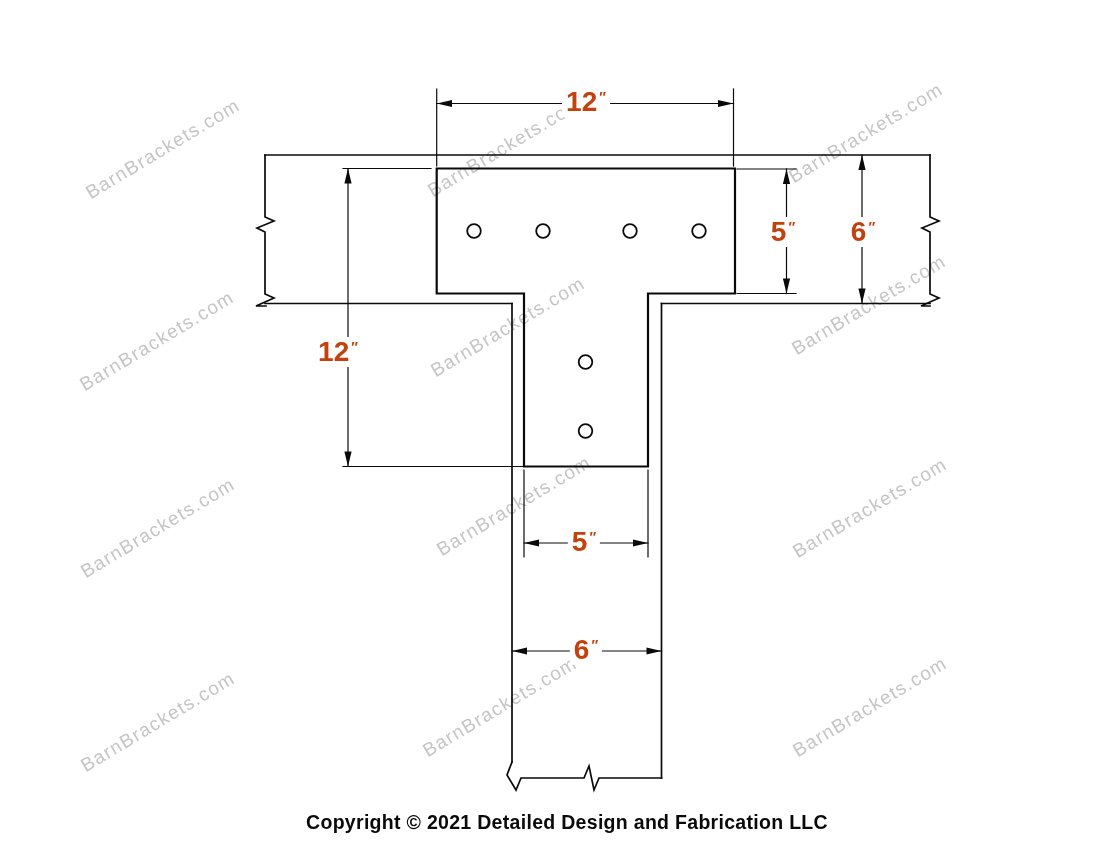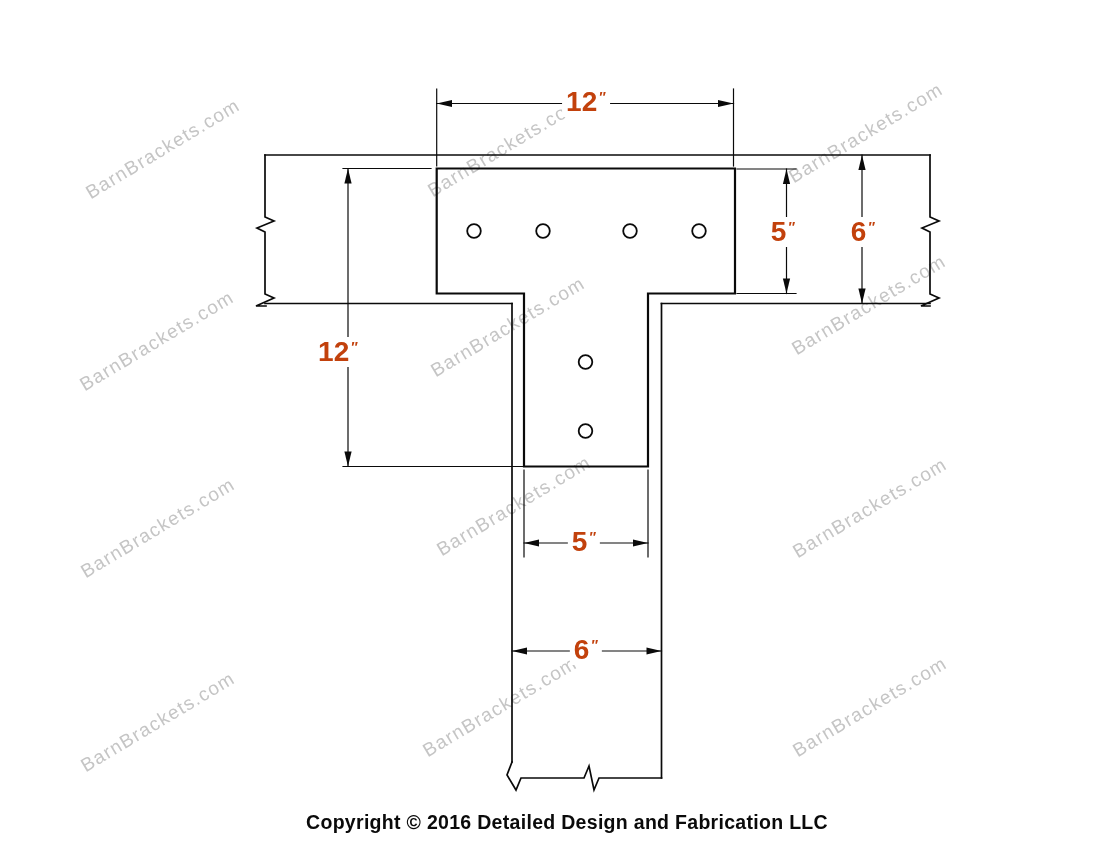--- a/index.html
+++ b/index.html
@@ -123,14 +123,14 @@
   <div class="dim" style="left:338px;top:352px">
     <span>12</span><span class="pr">″</span>
   </div>
   <div class="dim" style="left:584px;top:542px">
     <span>5</span><span class="pr">″</span>
   </div>
   <div class="dim" style="left:586px;top:650px">
     <span>6</span><span class="pr">″</span>
   </div>
 
-  <div id="footer-copyright">Copyright © 2016 Detailed Design and Fabrication LLC</div>
+  <div id="footer-copyright">Copyright © 2021 Detailed Design and Fabrication LLC</div>
 </div>
 
 </body></html>

